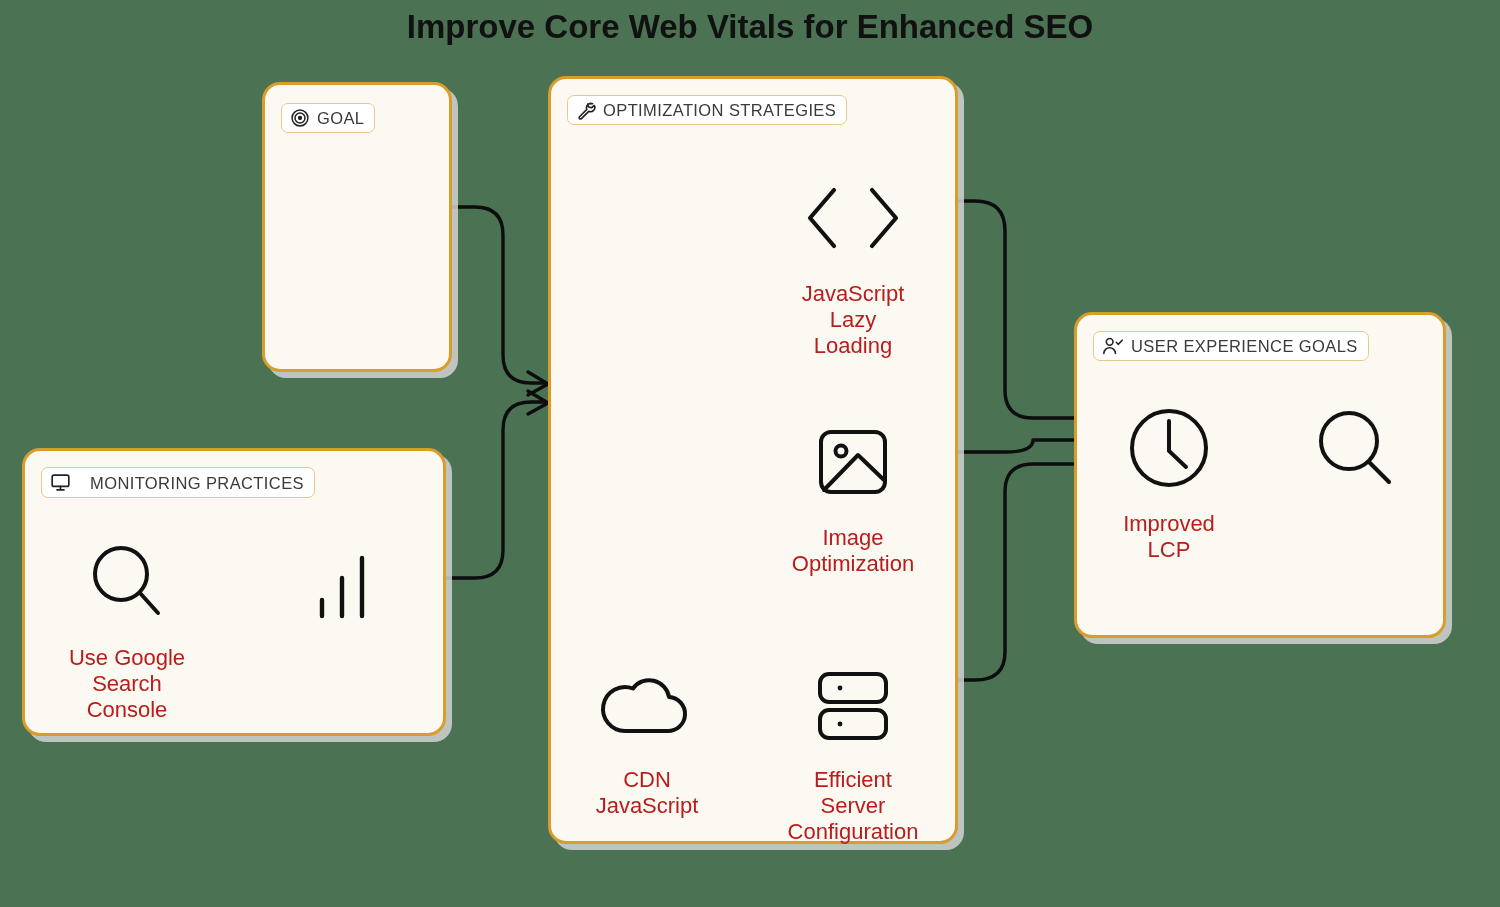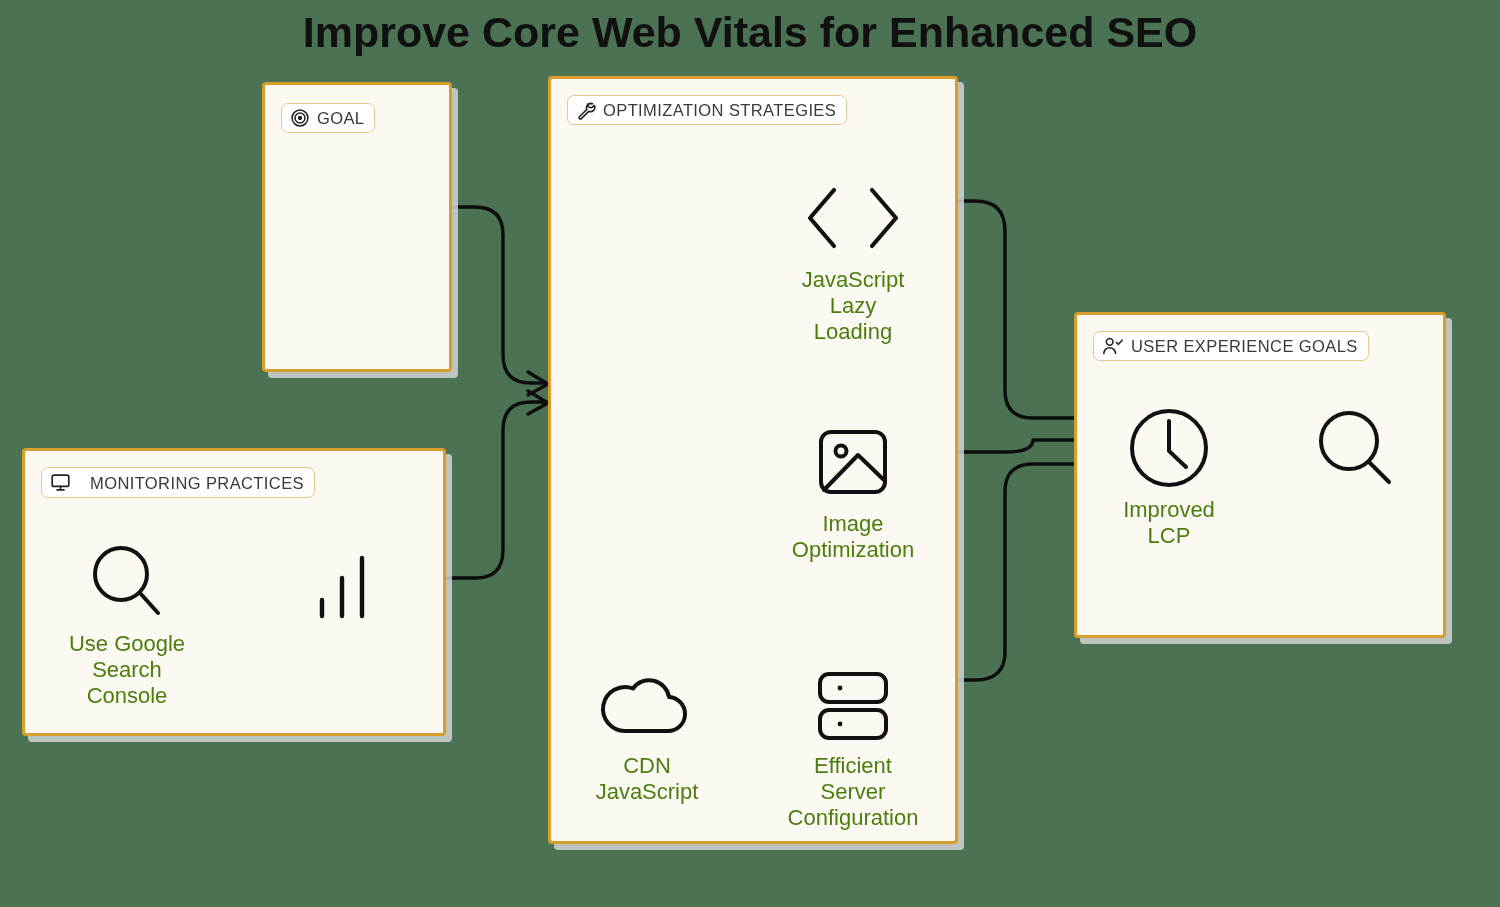--- a/index.html
+++ b/index.html
@@ -19,31 +19,31 @@
     inset: 0;
     width: 1500px;
     height: 907px;
   }
   .title {
     position: absolute;
     left: 0;
     top: 8px;
     width: 1500px;
     text-align: center;
-    font-size: 43px;
+    font-size: 33px;
     font-weight: bold;
     color: #111111;
     letter-spacing: 0px;
     font-family: "Liberation Sans", sans-serif;
   }
   .card {
     position: absolute;
     background: #fbf9f1;
     border: 3px solid #d99d2b;
-    border-radius: 4px;
+    border-radius: 18px;
     box-shadow: 6px 6px 0 rgba(210,210,210,0.85);
     box-sizing: border-box;
   }
   .chip {
     position: absolute;
     display: flex;
     align-items: center;
     gap: 7px;
     background: #ffffff;
     border: 1.5px solid #e8c88c;
@@ -66,25 +66,25 @@
     margin-left: -100px;
   }
   .node .glyph {
     display: block;
     height: 86px;
     display: flex;
     align-items: center;
     justify-content: center;
   }
   .node .caption {
-    margin-top: 6px;
+    margin-top: 20px;
     text-align: center;
     font-size: 22px;
     line-height: 26px;
-    color: #4d7c0f;
+    color: #b91c1c;
     font-family: "Liberation Sans", sans-serif;
     white-space: pre-line;
   }
   svg.edges {
     position: absolute;
     left: 0; top: 0;
     width: 1500px; height: 907px;
     pointer-events: none;
     overflow: visible;
   }

